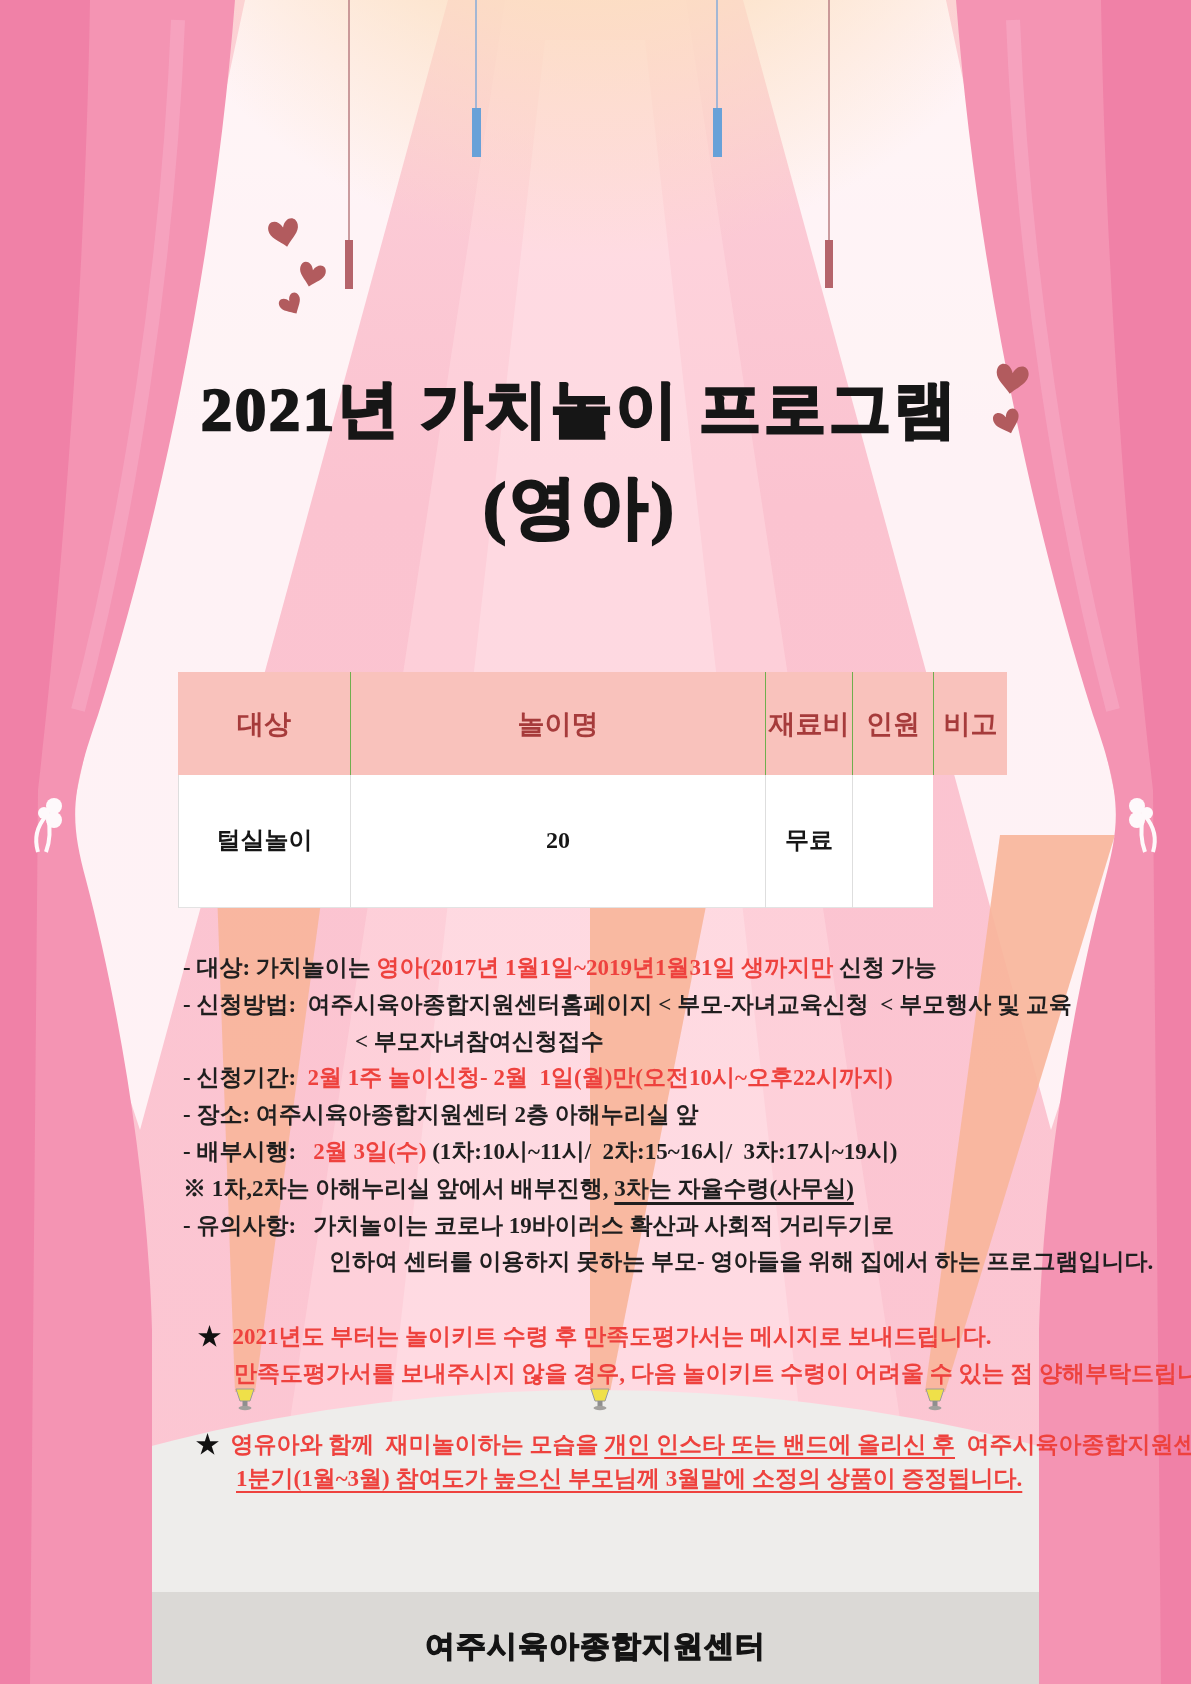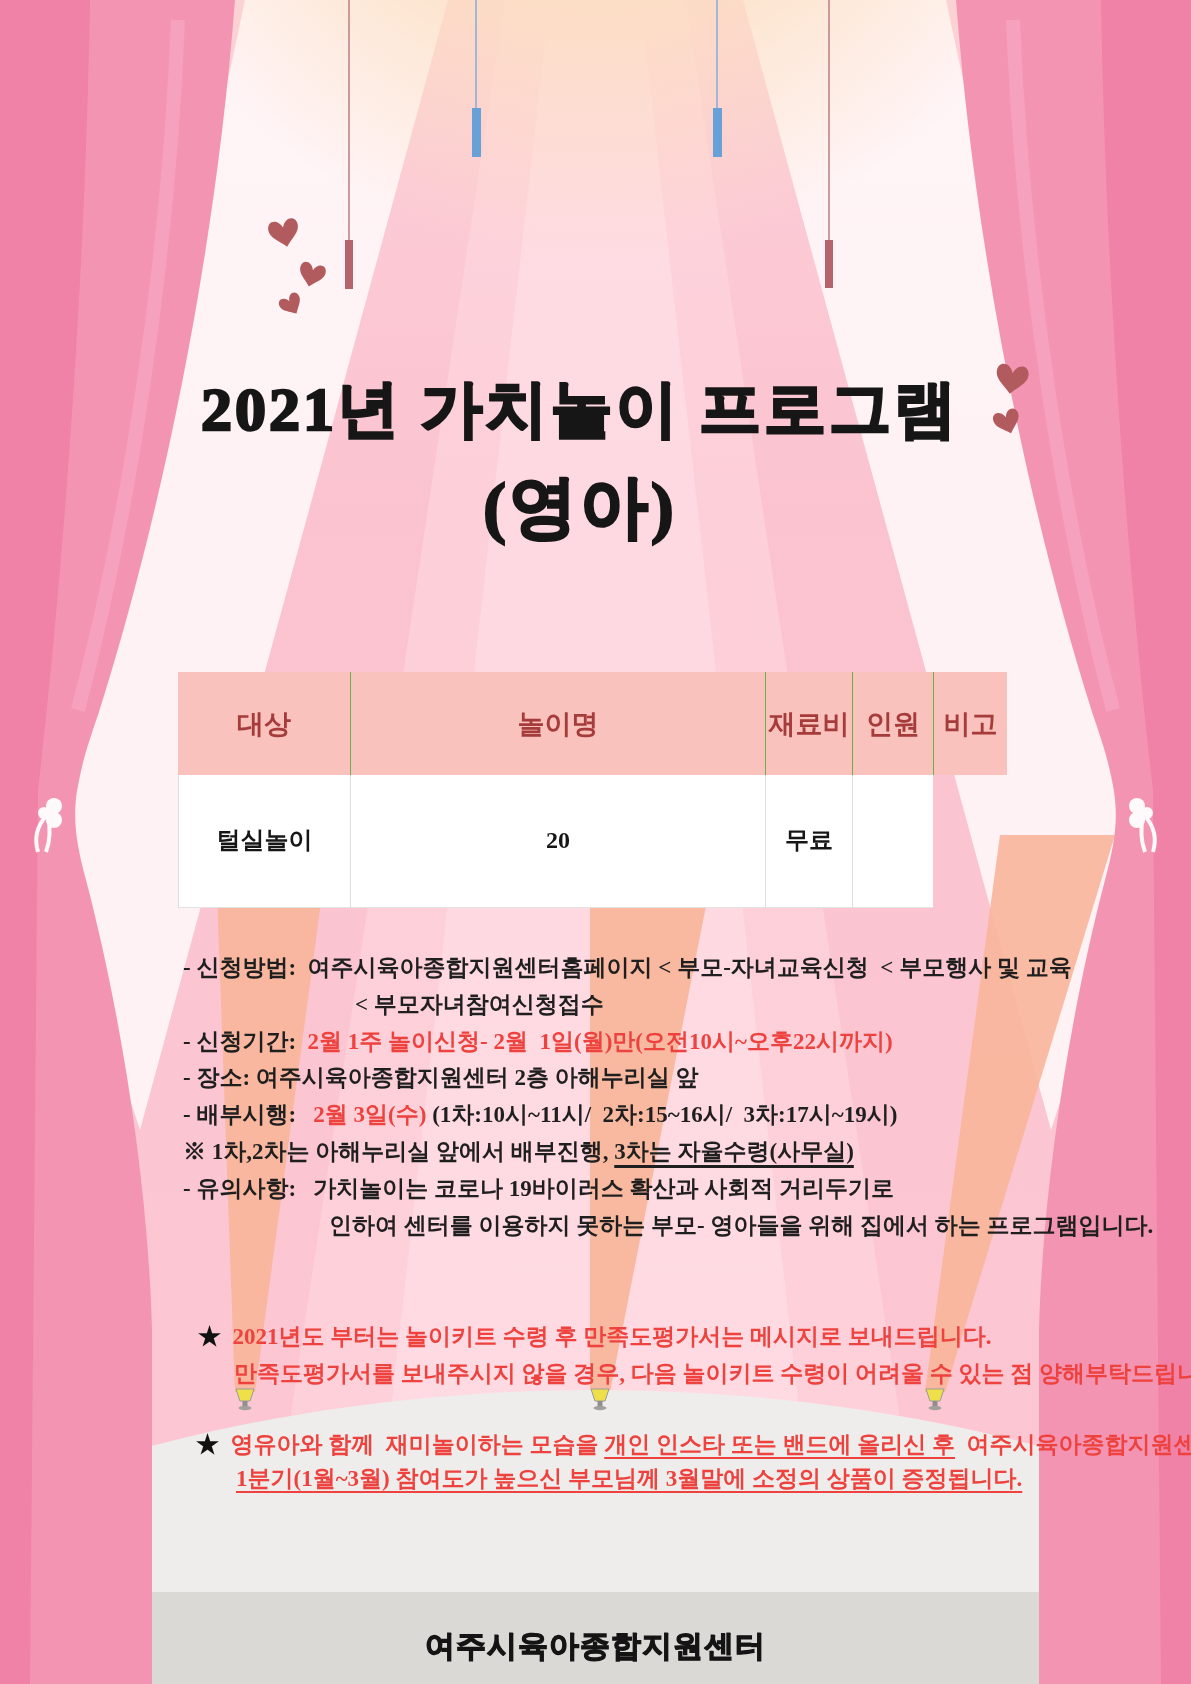--- a/index.html
+++ b/index.html
@@ -162,20 +162,21 @@
     <div class="hcell">인원</div>
     <div class="hcell">비고</div>
 
     <div class="bcell">털실놀이</div>
     <div class="bcell">20</div>
     <div class="bcell">무료</div>
     <div class="bcell"></div>
   </div>
 
   <div class="details">
+    <div class="dline"><span class="tb">- 대상: 가치놀이는 </span><span class="tr">영아(2017년 1월1일~2019년1월31일 생까지만 </span><span class="tb">신청 가능</span></div>
     <div class="dline"><span class="tb">- 신청방법:  여주시육아종합지원센터홈페이지 &lt; 부모-자녀교육신청  &lt; 부모행사 및 교육</span></div>
     <div class="dline ind1"><span class="tb">&lt; 부모자녀참여신청접수</span></div>
     <div class="dline"><span class="tb">- 신청기간:  </span><span class="tr">2월 1주 놀이신청- 2월  1일(월)만(오전10시~오후22시까지)</span></div>
     <div class="dline"><span class="tb">- 장소: 여주시육아종합지원센터 2층 아해누리실 앞</span></div>
     <div class="dline"><span class="tb">- 배부시행:   </span><span class="tr">2월 3일(수)</span><span class="tb"> (1차:10시~11시/  2차:15~16시/  3차:17시~19시)</span></div>
     <div class="dline"><span class="tb">※ 1차,2차는 아해누리실 앞에서 배부진행, </span><span class="tbu">3차는 자율수령(사무실)</span></div>
     <div class="dline"><span class="tb">- 유의사항:   가치놀이는 코로나 19바이러스 확산과 사회적 거리두기로</span></div>
     <div class="dline ind2"><span class="tb">인하여 센터를 이용하지 못하는 부모- 영아들을 위해 집에서 하는 프로그램입니다.</span></div>
   </div>
 

